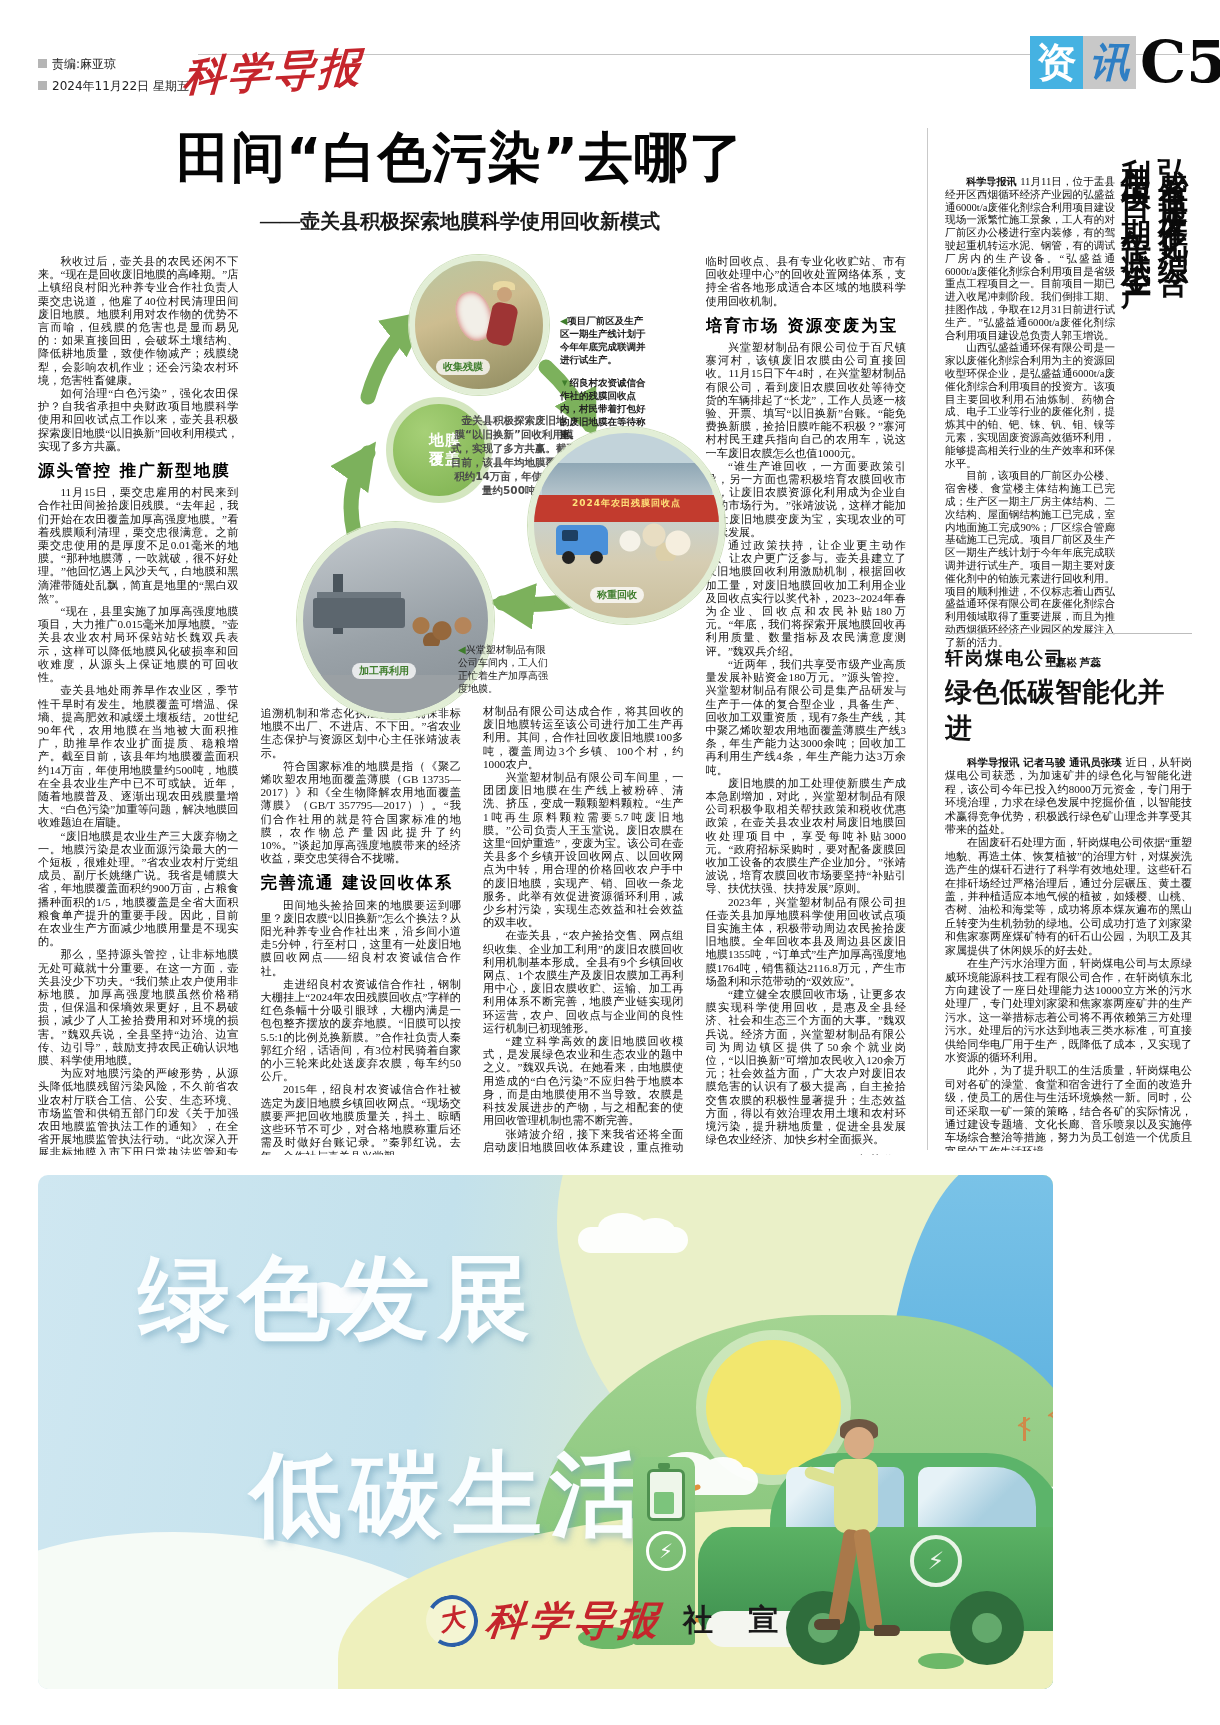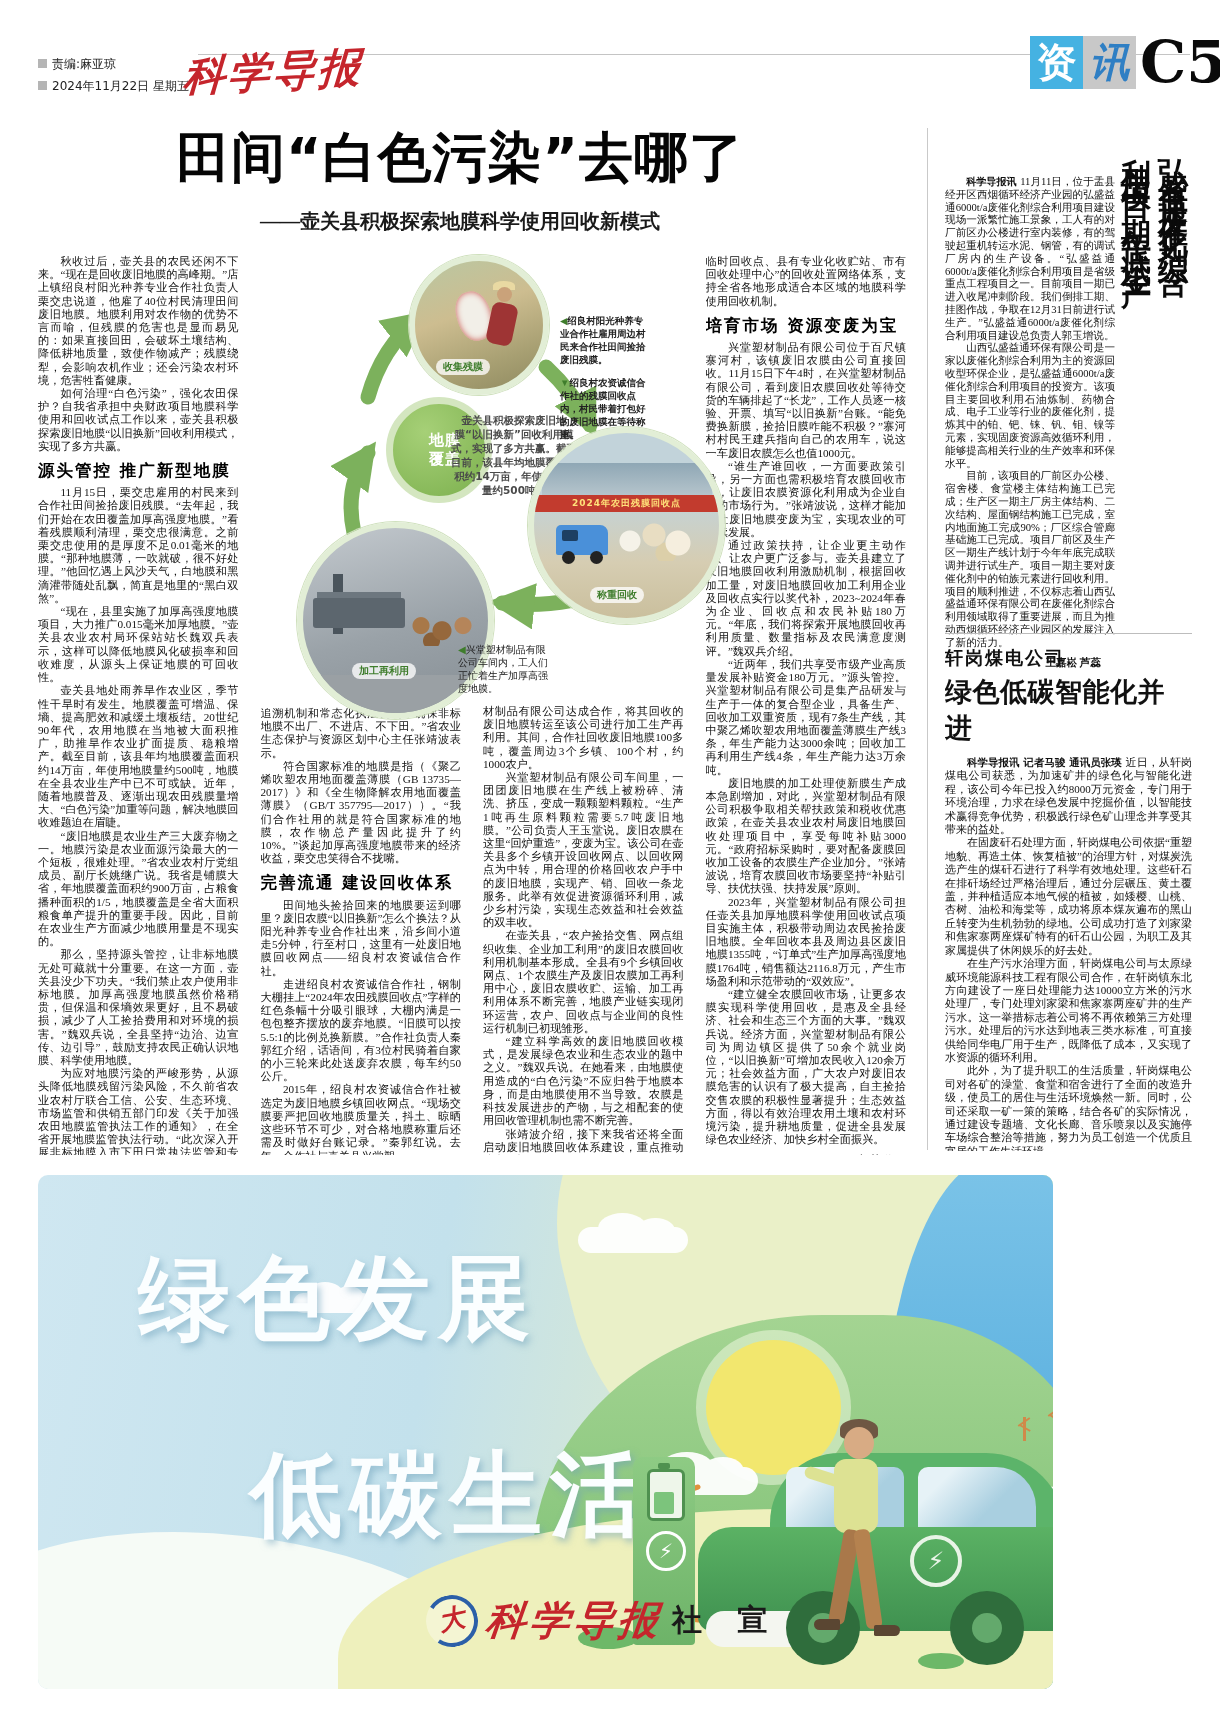--- a/index.html
+++ b/index.html
@@ -51,21 +51,21 @@
   .caps{position:absolute;left:300px;top:60px;width:88px;font-size:9.5px;line-height:13px;color:#222;font-weight:700;}
   .caps p{margin:0 0 10px 0;}
   .caps p::first-letter,.cap3::first-letter{color:#3f7d2c;}
   .cap3{position:absolute;left:198px;top:388px;width:96px;font-size:10px;line-height:13px;color:#222;font-weight:400;}
   
   .sack{position:absolute;left:42px;top:30px;width:34px;height:50px;background:#f2efe8;border-radius:45%;transform:rotate(-18deg);box-shadow:inset 0 0 6px #c9584f;}
   .p1body{position:absolute;left:74px;top:42px;width:26px;height:42px;background:#9e3434;border-radius:8px;transform:rotate(12deg);}
   .p1head{position:absolute;left:82px;top:26px;width:15px;height:15px;background:#caa27a;border-radius:50%;}
   .p1hat{position:absolute;left:78px;top:20px;width:22px;height:9px;background:#e9d9a2;border-radius:50% 50% 0 0;}
   .hoop{position:absolute;left:-10px;top:-18px;width:150px;height:90px;border:3px solid rgba(255,255,255,.55);border-bottom:none;border-radius:50% 50% 0 0;}
-  .bstrip{position:absolute;left:0;top:62px;width:100%;height:17px;background:#c23b2e;color:#ffe27a;
+  .bstrip{position:absolute;left:0;top:62px;width:100%;height:27px;background:#c23b2e;color:#ffe27a;
         font-family:"DejaVu Sans",sans-serif;font-size:9px;font-weight:700;text-align:center;line-height:17px;letter-spacing:1px;}
   .shed{position:absolute;left:8px;top:30px;width:170px;height:34px;background:linear-gradient(#8fa7b5,#b7c6cd);border-radius:6px 6px 0 0;}
   .truck{position:absolute;left:22px;top:92px;width:52px;height:30px;background:#4a90d9;border-radius:5px 8px 2px 2px;}
   .truck::after{content:"";position:absolute;left:6px;top:5px;width:16px;height:11px;background:#1d3f63;border-radius:2px;}
   .wheelA{position:absolute;left:28px;top:118px;width:13px;height:13px;background:#222;border-radius:50%;}
   .wheelB{position:absolute;left:56px;top:118px;width:13px;height:13px;background:#222;border-radius:50%;}
   .bags{position:absolute;left:84px;top:88px;width:80px;height:40px;background:
         radial-gradient(circle at 15% 50%,#f5f2e8 0 10px,transparent 11px),
         radial-gradient(circle at 45% 35%,#e8ddc2 0 11px,transparent 12px),
         radial-gradient(circle at 75% 55%,#f5eede 0 12px,transparent 13px),
@@ -147,21 +147,21 @@
   .fg-shoe2{position:absolute;left:836px;top:450px;width:26px;height:11px;background:#5a4632;border-radius:2px 6px 6px 2px;}
   .tree{position:absolute;width:3px;height:24px;background:#d08a4a;}
   .tree::before{content:"";position:absolute;left:-6px;top:4px;width:14px;height:2px;background:#d08a4a;transform:rotate(-35deg);}
   .tree::after{content:"";position:absolute;left:-4px;top:10px;width:12px;height:2px;background:#d08a4a;transform:rotate(30deg);}
   .bush{position:absolute;background:#6db868;border-radius:50%;}
   .blogo{position:absolute;left:388px;top:418px;display:flex;align-items:center;gap:8px;}
   .mark{width:44px;height:44px;border:4px solid #2b5fa8;border-left-color:transparent;border-radius:50%;
         color:#c5252c;font-family:"DejaVu Serif",serif;font-weight:900;font-size:26px;font-style:italic;
         text-align:center;line-height:40px;transform:rotate(-12deg);background:rgba(255,255,255,.35);}
   .bl-red{font-family:"DejaVu Serif",serif;font-style:italic;font-weight:900;font-size:40px;color:#c5252c;letter-spacing:4px;transform:skewX(-6deg);}
-  .bl-black{font-family:"Liberation Serif",serif;font-weight:700;font-size:30px;color:#1a1a1a;letter-spacing:14px;margin-left:2px;}
+  .bl-black{font-family:"Liberation Serif",serif;font-weight:700;font-size:30px;color:#1a1a1a;letter-spacing:14px;margin-left:13px;}
 </style>
 </head>
 <body>
 
 <div class="page" data-name="newspaper-page">
 
   <div class="m-line" data-name="masthead-divider"></div>
   <div class="editor-box" data-name="editor-box">
     <div class="ed-row"><span class="sq" data-name="square-bullet-icon"></span><span data-name="editor-label">责编:麻亚琼</span></div>
     <div class="ed-row"><span class="sq" data-name="square-bullet-icon"></span><span data-name="date-label">2024年11月22日 星期五</span></div>
@@ -251,21 +251,21 @@
     </div>
     <div class="pill" style="left:176px;top:104px;" data-name="label-collect">收集残膜</div>
 
     <div class="cycle" data-name="cycle-circle">
         <b data-name="cycle-label">地膜覆盖</b>
       </div>
 
     <div class="ctext" data-name="diagram-center-text">壶关县积极探索废旧地膜“以旧换新”回收利用模式，实现了多方共赢。截至目前，该县年均地膜覆盖面积约14万亩，年使用地膜量约500吨。</div>
 
     <div class="caps" data-name="photo-captions">
-      <p data-name="photo-caption-1">◀绍良村阳光种养专业合作社雇用周边村民来合作社田间捡拾废旧残膜。</p>
+      <p data-name="photo-caption-1">◀项目厂前区及生产区一期生产线计划于今年年底完成联调并进行试生产。</p>
       <p data-name="photo-caption-2">▼绍良村农资诚信合作社的残膜回收点内，村民带着打包好的废旧地膜在等待称重。</p>
     </div>
 
     <div class="pcirc pc2" data-name="photo-weigh-recycle">
       <div class="shed" data-name="shed-roof-shape"></div>
       <div class="bstrip" data-name="recycle-point-banner">2024年农田残膜回收点</div>
       <div class="truck" data-name="truck-shape"></div>
       <div class="wheelA" data-name="truck-wheel-shape"></div>
       <div class="wheelB" data-name="truck-wheel-shape"></div>
       <div class="bags" data-name="film-bags-shape"></div>

